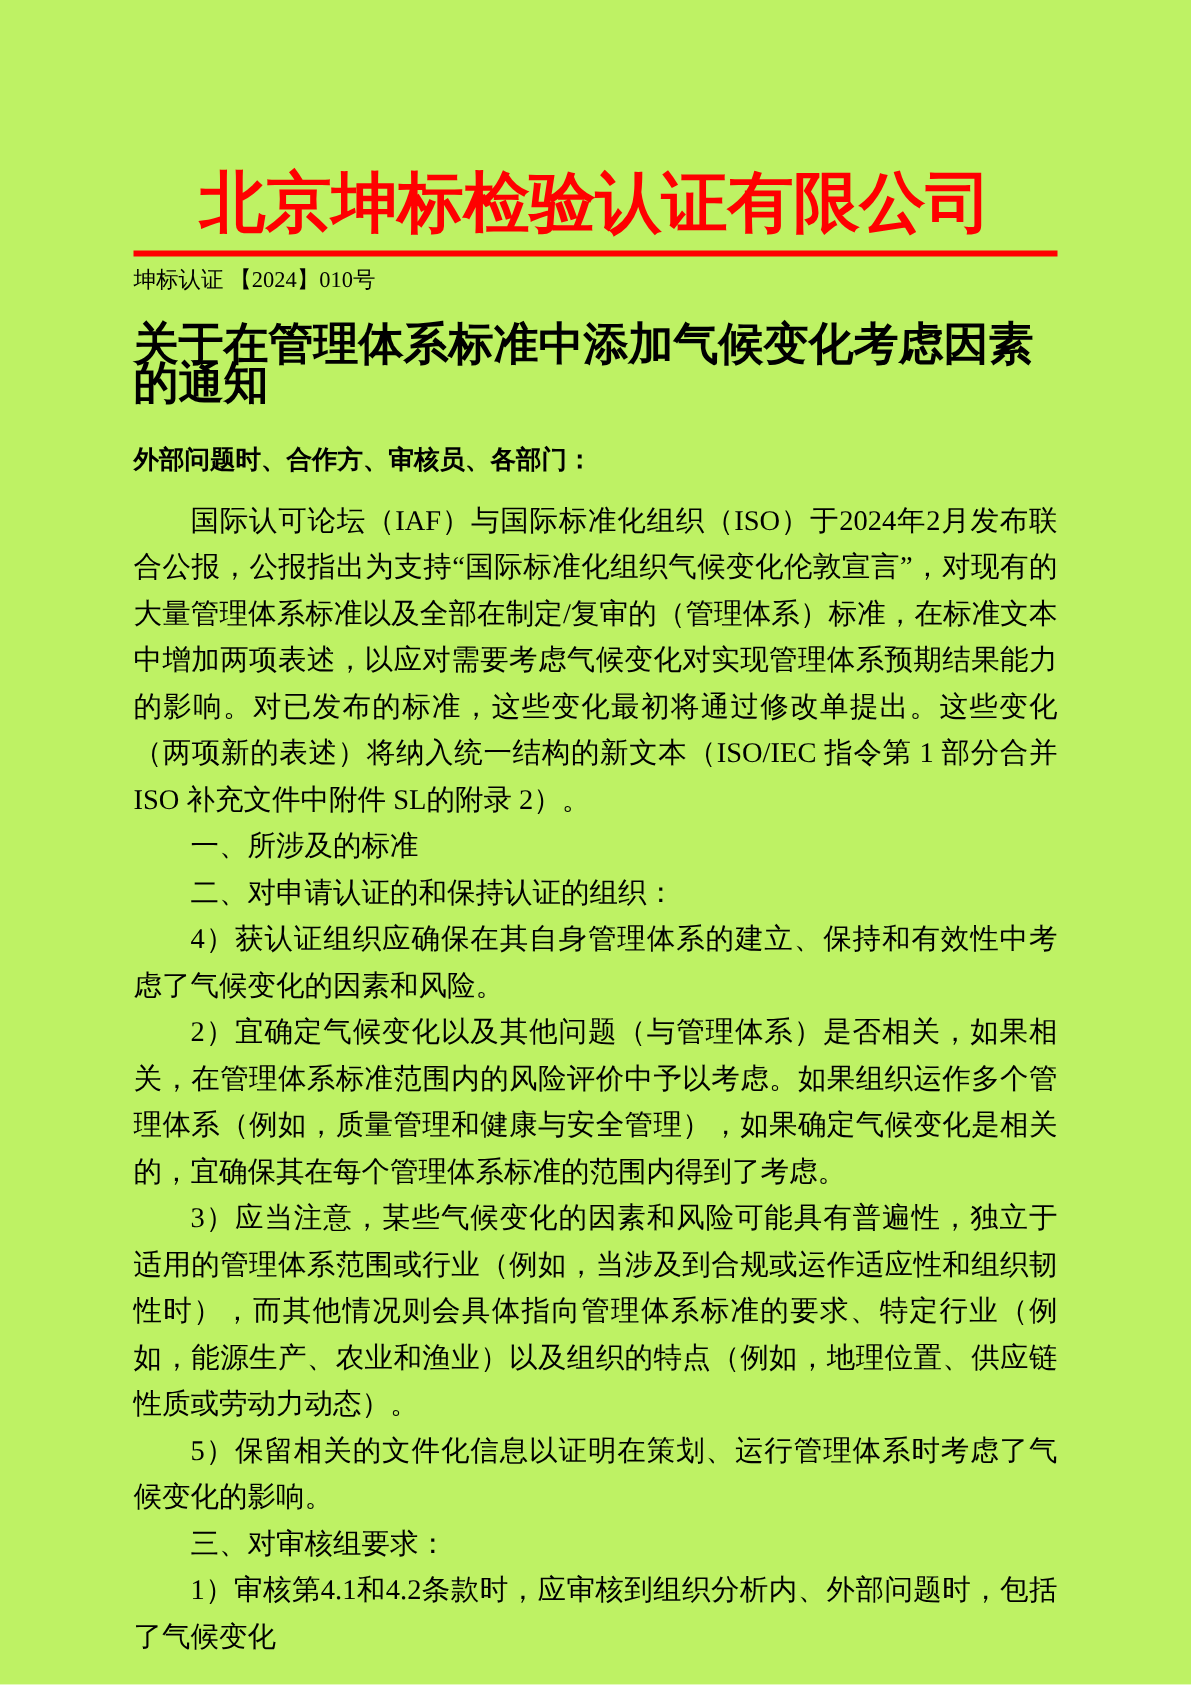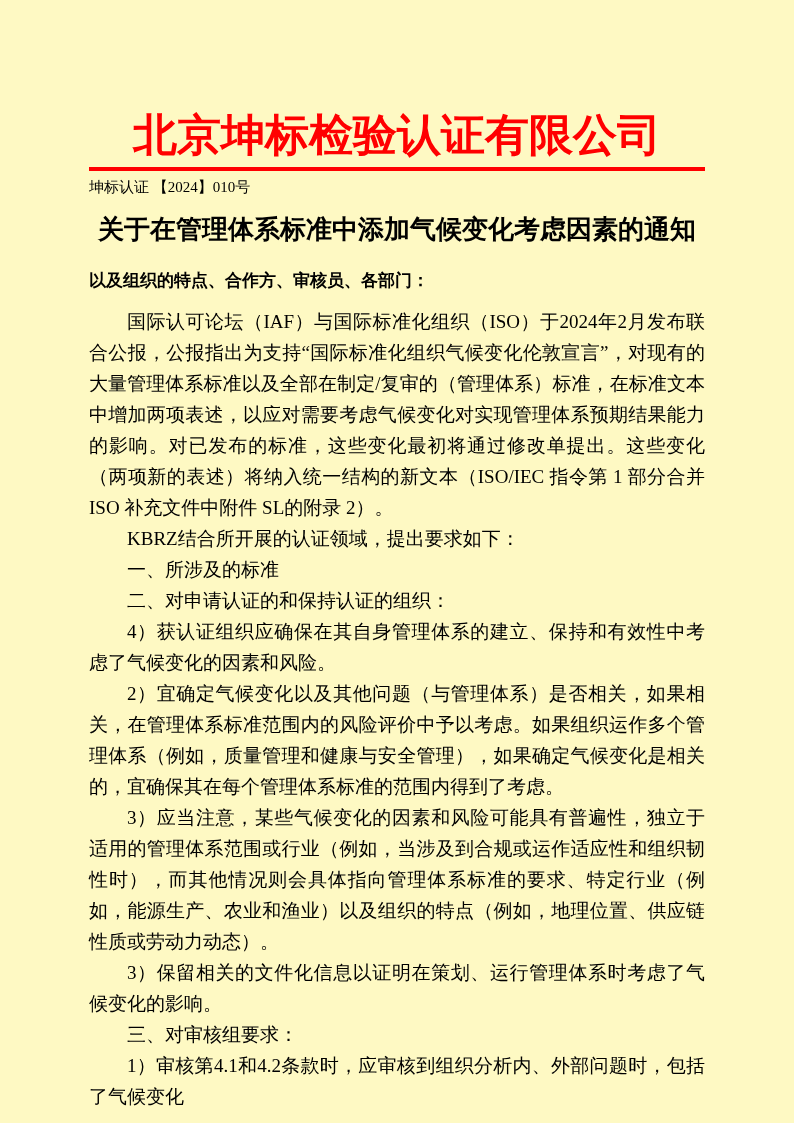--- a/index.html
+++ b/index.html
@@ -9,21 +9,21 @@
   }
   body {
     font-family: "Liberation Serif", "DejaVu Serif", serif;
     color: #000000;
   }
   .page {
     position: relative;
     width: 794px;
     height: 1123px;
     margin: 0 auto;
-    background: #fef9c3;
+    background: #bef264;
     overflow: hidden;
     box-sizing: border-box;
   }
   .content {
     width: 616px;
     margin: 0 auto;
   }
   .company-title {
     margin: 0;
     padding-top: 108px;
@@ -38,22 +38,21 @@
     margin-top: 4px;
     background: #ff0000;
   }
   .doc-number {
     margin-top: 7px;
     font-size: 15px;
     line-height: 19px;
   }
   .doc-title {
     margin: 20px 0 0 0;
-    text-align: center;
-    font-size: 26px;
+    font-size: 30px;
     font-weight: bold;
     line-height: 26px;
   }
   .salutation {
     margin-top: 26px;
     font-size: 17px;
     font-weight: bold;
     line-height: 23px;
   }
   .body-text {
@@ -74,29 +73,28 @@
   <div class="content">
 
     <h1 class="company-title" style="color: rgb(255, 0, 0);">北京坤标检验认证有限公司</h1>
 
     <div class="red-rule" style="background-color: rgb(255, 0, 0);"></div>
 
     <div class="doc-number">坤标认证 【2024】010号</div>
 
     <h2 class="doc-title">关于在管理体系标准中添加气候变化考虑因素的通知</h2>
 
-    <div class="salutation">以及组织的特点、合作方、审核员、各部门：</div>
+    <div class="salutation">外部问题时、合作方、审核员、各部门：</div>
 
     <div class="body-text">
       <p>国际认可论坛（IAF）与国际标准化组织（ISO）于2024年2月发布联合公报，公报指出为支持“国际标准化组织气候变化伦敦宣言”，对现有的大量管理体系标准以及全部在制定/复审的（管理体系）标准，在标准文本中增加两项表述，以应对需要考虑气候变化对实现管理体系预期结果能力的影响。对已发布的标准，这些变化最初将通过修改单提出。这些变化（两项新的表述）将纳入统一结构的新文本（ISO/IEC 指令第 1 部分合并 ISO 补充文件中附件 SL的附录 2）。</p>
-      <p>KBRZ结合所开展的认证领域，提出要求如下：</p>
       <p>一、所涉及的标准</p>
       <p>二、对申请认证的和保持认证的组织：</p>
       <p>4）获认证组织应确保在其自身管理体系的建立、保持和有效性中考虑了气候变化的因素和风险。</p>
       <p>2）宜确定气候变化以及其他问题（与管理体系）是否相关，如果相关，在管理体系标准范围内的风险评价中予以考虑。如果组织运作多个管理体系（例如，质量管理和健康与安全管理），如果确定气候变化是相关的，宜确保其在每个管理体系标准的范围内得到了考虑。</p>
       <p>3）应当注意，某些气候变化的因素和风险可能具有普遍性，独立于适用的管理体系范围或行业（例如，当涉及到合规或运作适应性和组织韧性时），而其他情况则会具体指向管理体系标准的要求、特定行业（例如，能源生产、农业和渔业）以及组织的特点（例如，地理位置、供应链性质或劳动力动态）。</p>
-      <p>3）保留相关的文件化信息以证明在策划、运行管理体系时考虑了气候变化的影响。</p>
+      <p>5）保留相关的文件化信息以证明在策划、运行管理体系时考虑了气候变化的影响。</p>
       <p>三、对审核组要求：</p>
       <p>1）审核第4.1和4.2条款时，应审核到组织分析内、外部问题时，包括了气候变化</p>
     </div>
 
   </div>
 </div>
 
 </body></html>

